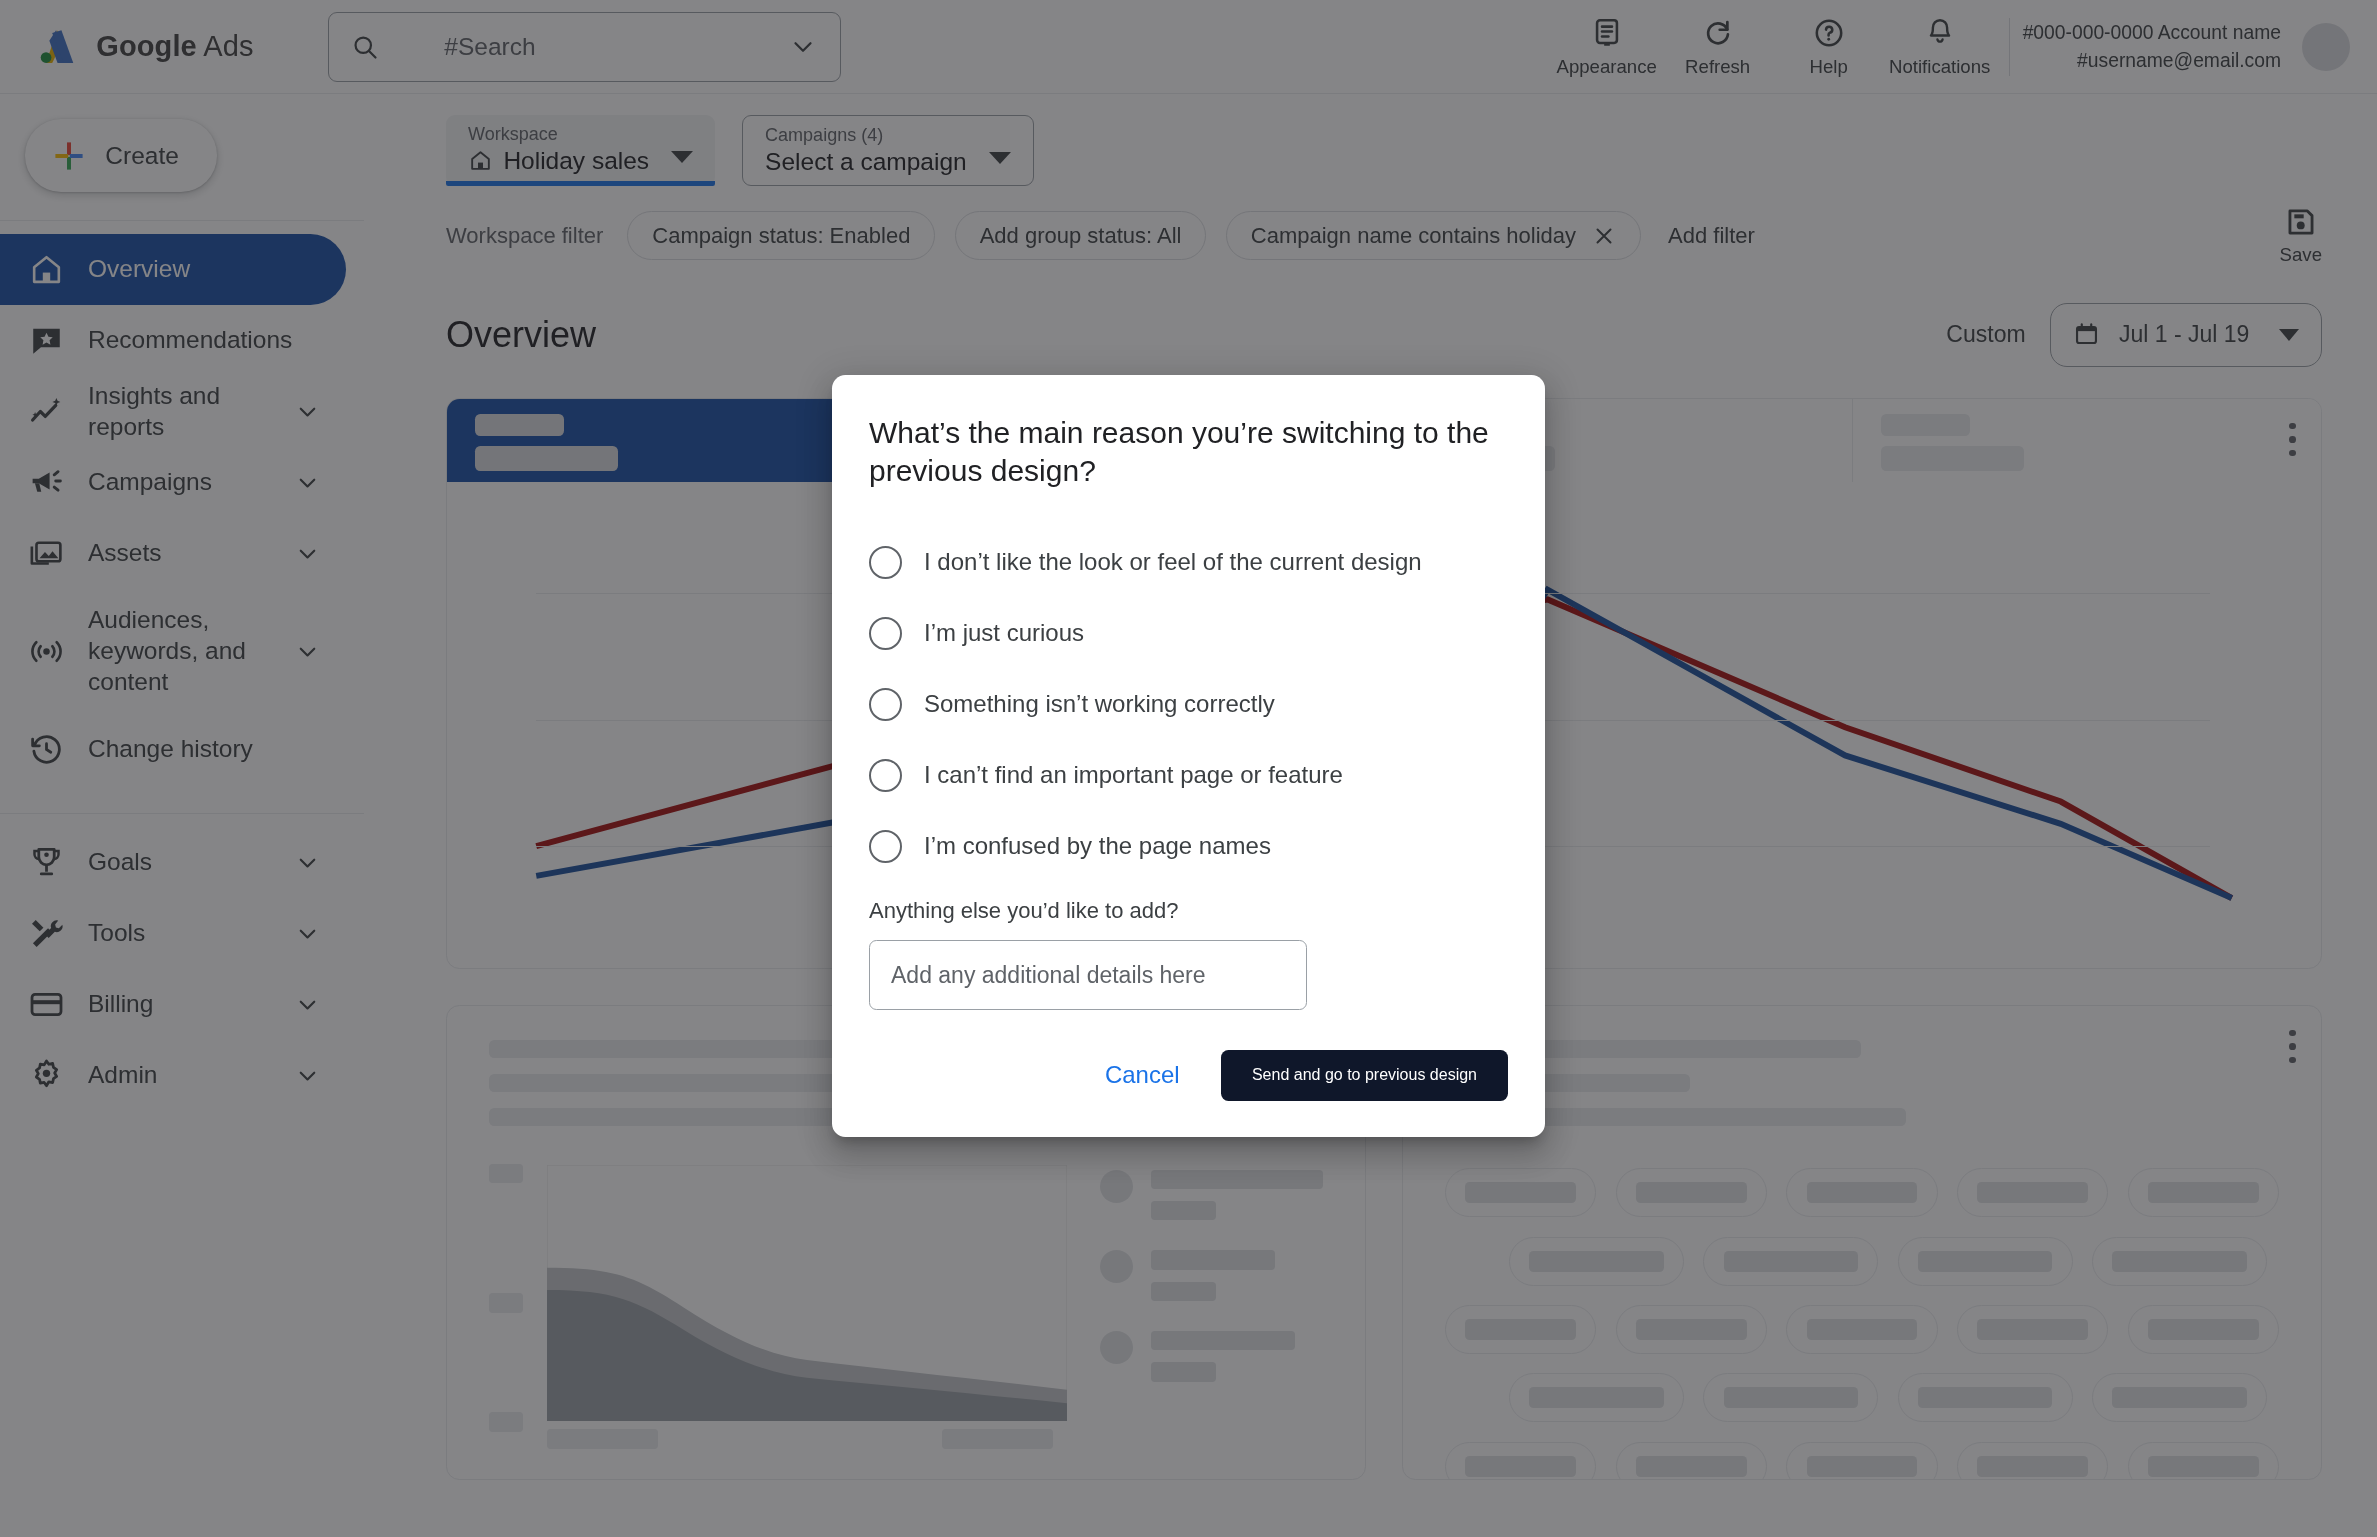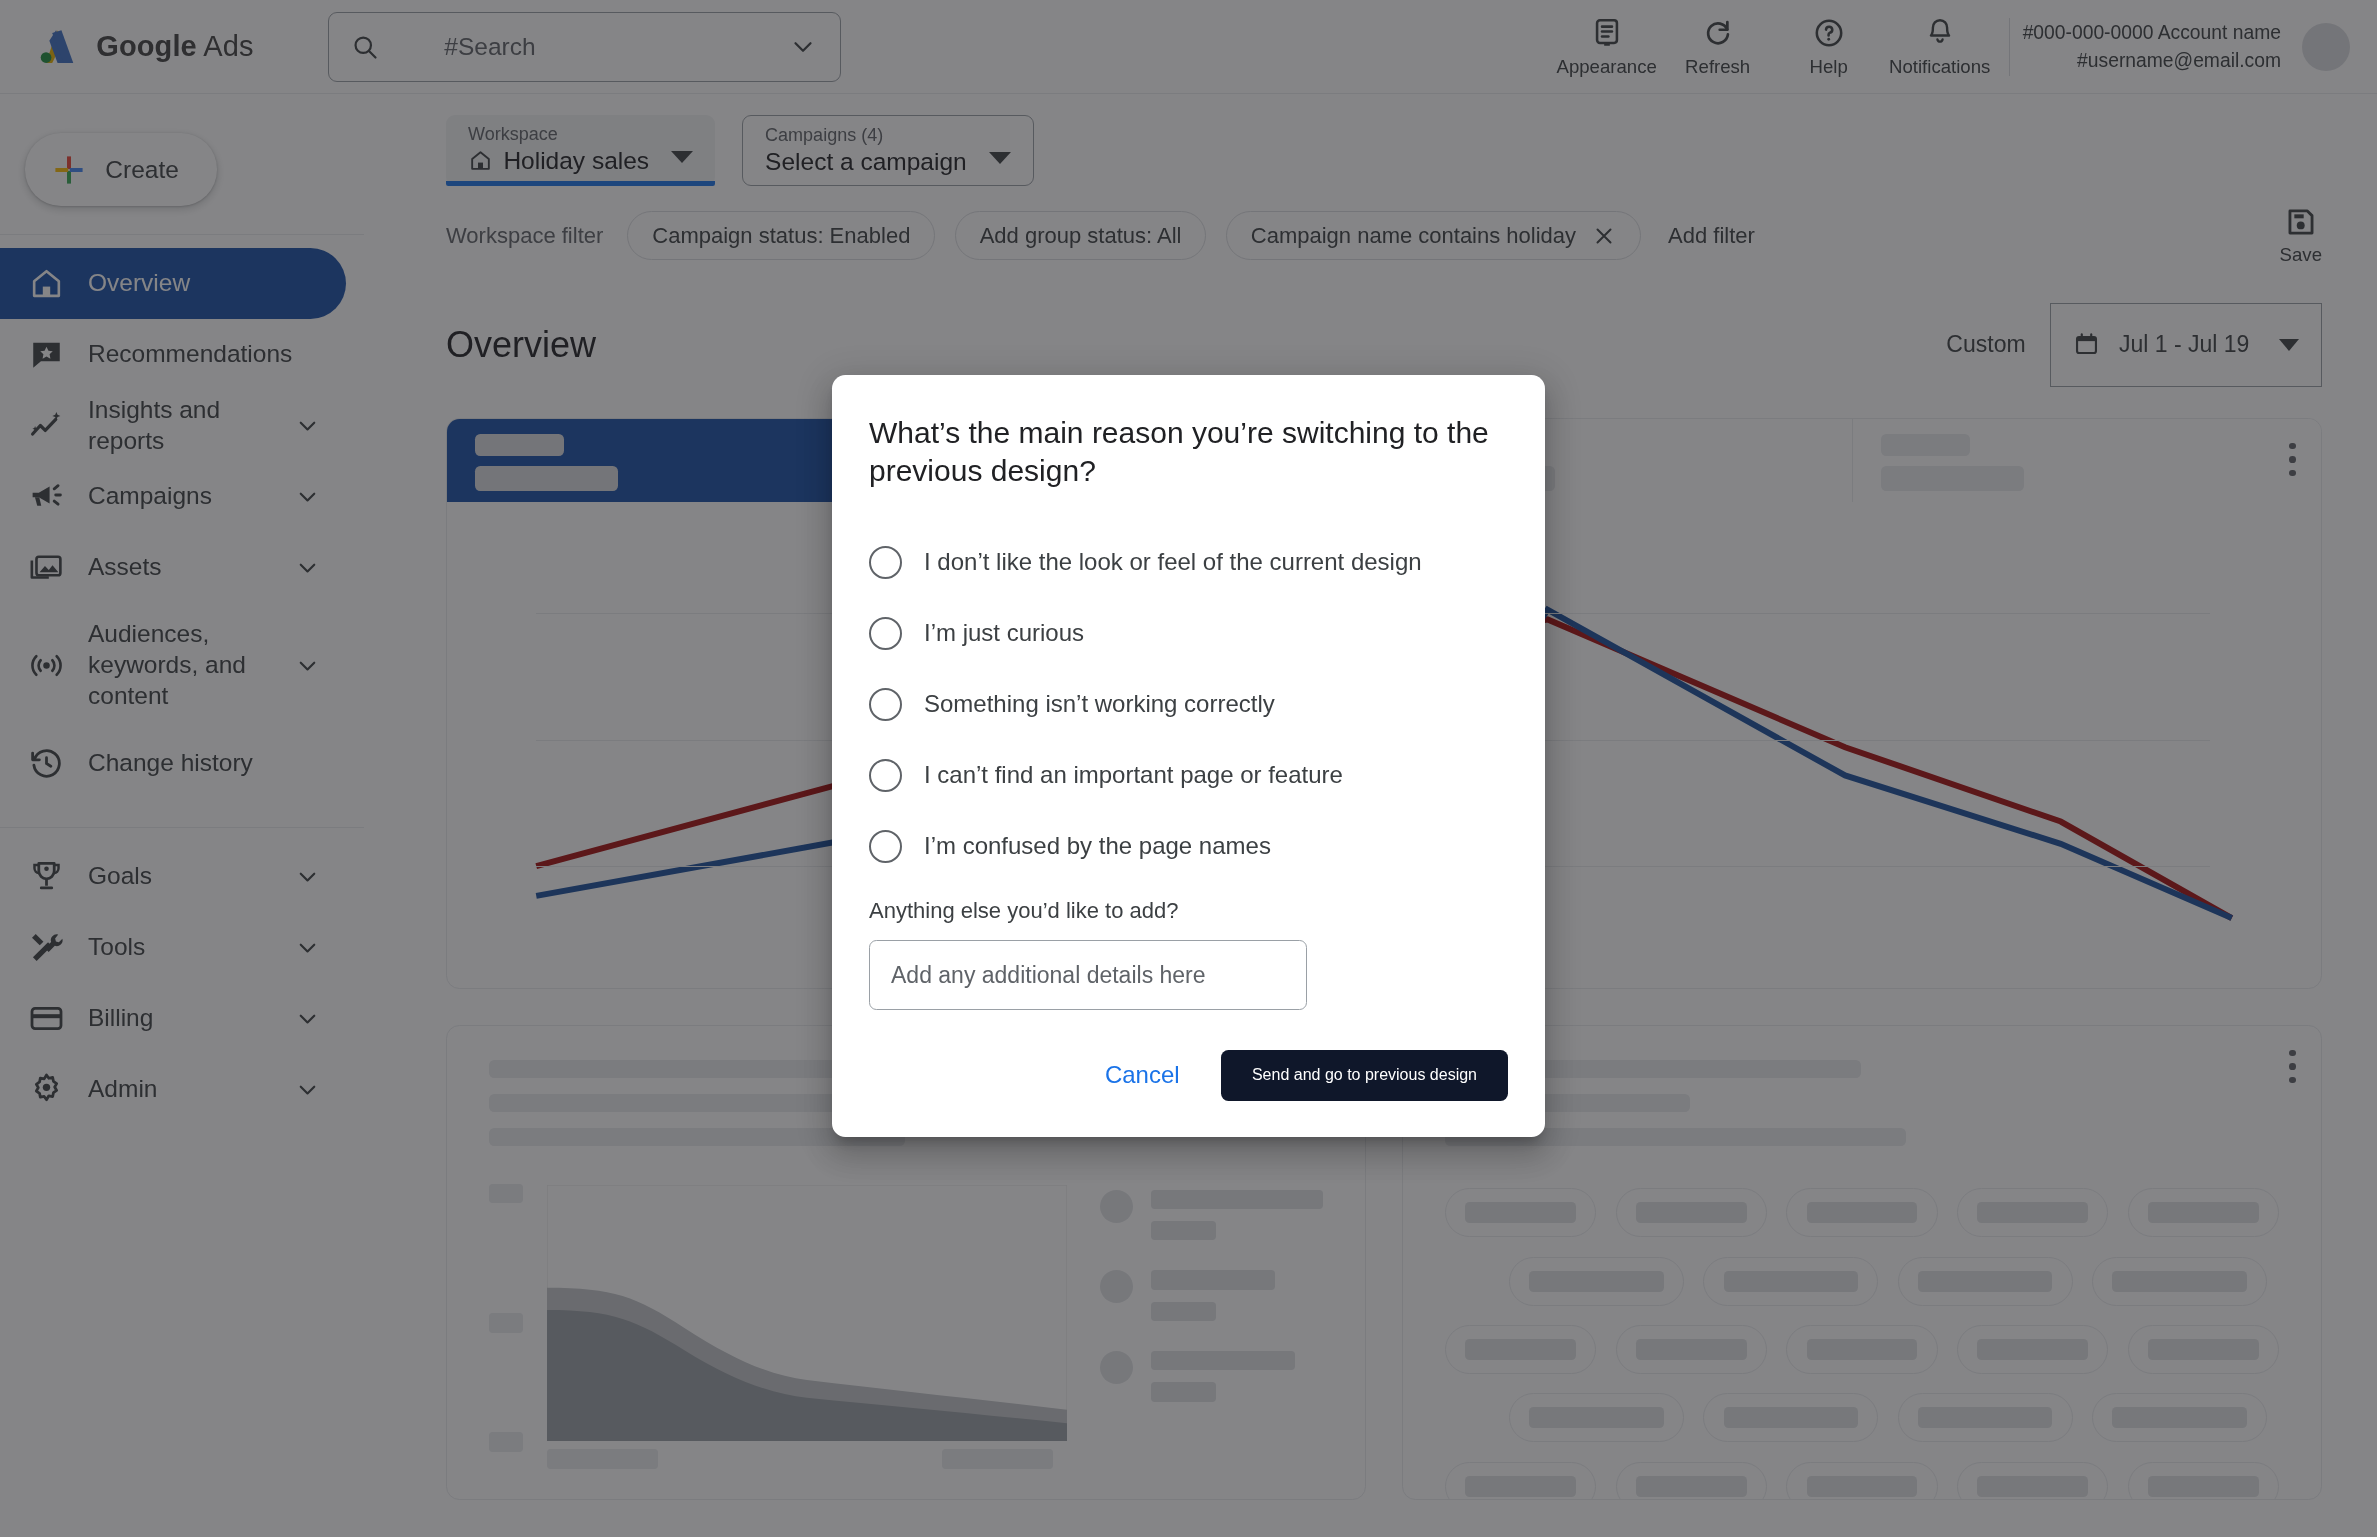--- a/index.html
+++ b/index.html
@@ -42,21 +42,21 @@
     width:111px; display:flex; flex-direction:column; align-items:center; gap:6px;
     color:#3c4043;
   }
   .tr-item .lbl { font-size:18.6px; color:#3c4043; white-space:nowrap; }
   .tr-divider { width:0.7px; height:58px; background:#dadce0; margin:0 13.4px; }
   .acct { text-align:right; font-size:19.3px; color:#3c4043; line-height:1.45; white-space:nowrap; }
   .avatar { width:48px; height:48px; border-radius:50%; background:#dadce0; margin-left:21px; }
 
   
   .sidebar {
-    position:absolute; top:108px; left:0; width:364px; bottom:0;
+    position:absolute; top:94px; left:0; width:364px; bottom:0;
     background:#fff; padding-top:25px;
   }
   .create-btn {
     margin-left:25px; width:192px; height:73px;
     border-radius:36px; background:#fff;
     box-shadow:0 0.7px 2.2px rgba(60,64,67,.3), 0 3px 6px 2.2px rgba(60,64,67,.15);
     display:flex; align-items:center; gap:19.3px; padding-left:27px;
     font-size:24.5px; color:#3c4043;
   }
   .plus { width:34px; height:34px; position:relative; flex:none; }
@@ -98,21 +98,21 @@
   }
   .addfilter { font-size:22px; color:#3c4043; margin-left:7.4px; white-space:nowrap; }
   .save-block { margin-left:auto; margin-right:55px; display:flex; flex-direction:column; align-items:center; gap:4.5px; }
   .save-block .lbl { font-size:18.6px; color:#3c4043; }
 
   .page-head { display:flex; align-items:center; padding:37px 55px 0 82px; }
   .page-title { font-size:36px; color:#202124; }
   .daterange { margin-left:auto; display:flex; align-items:center; gap:24px; }
   .dr-custom { font-size:23px; color:#3c4043; }
   .dr-box {
-    height:84px; border:0.7px solid #9aa0a6; border-radius:0;
+    height:64px; border:0.7px solid #9aa0a6; border-radius:17px;
     display:flex; align-items:center; gap:19.3px; padding:0 22px;
     font-size:23px; color:#3c4043;
   }
 
   
   .cards { padding:31px 55px 0 82px; }
   .card-row { display:flex; gap:36px; }
   .card {
     background:#fff; border:0.7px solid #e8eaed; border-radius:13.4px;
     position:relative; overflow:hidden;

